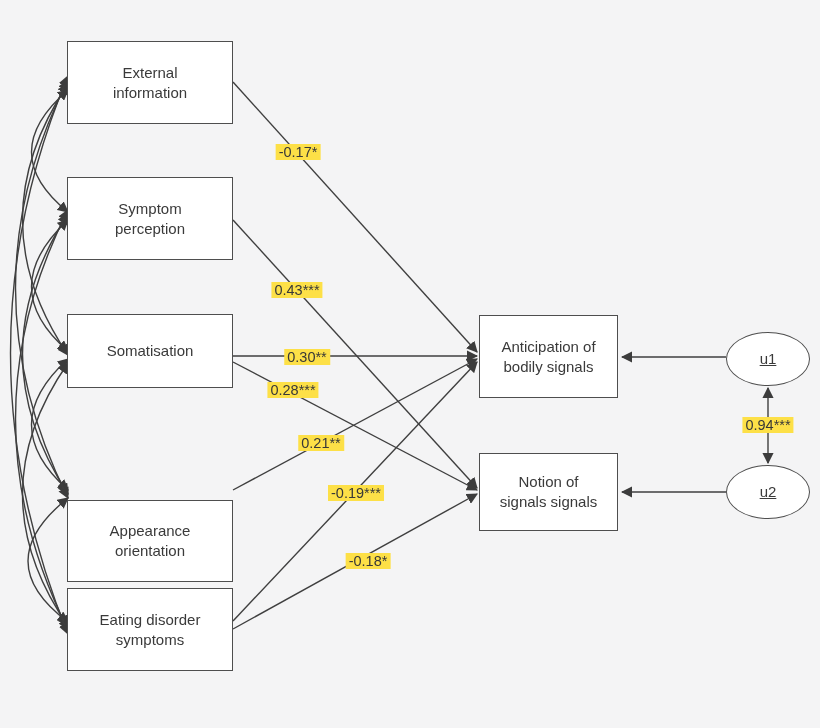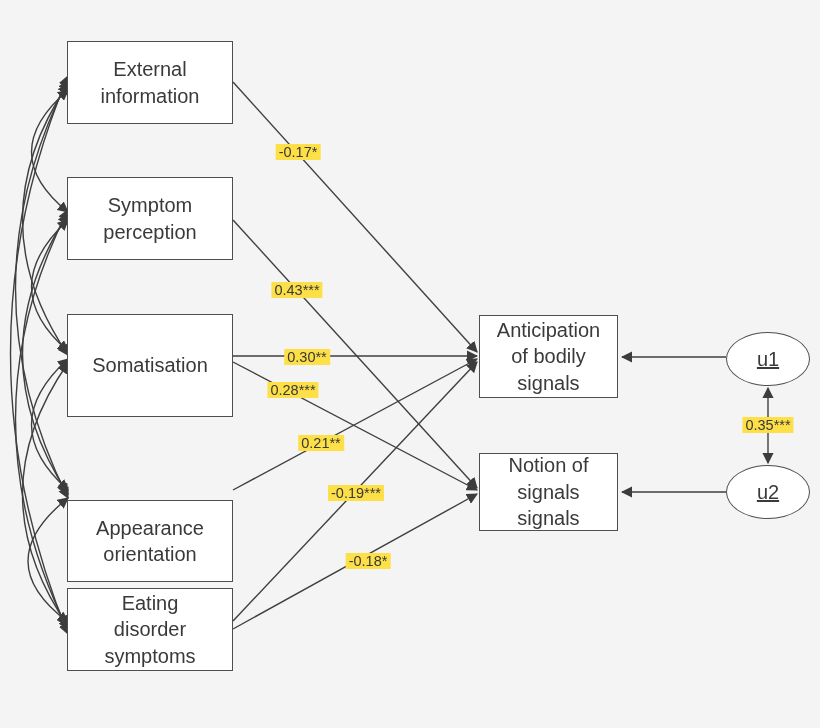--- a/index.html
+++ b/index.html
@@ -15,37 +15,37 @@
   }
   .wires{position:absolute;left:0;top:0;width:820px;height:728px;}
   .node{
     position:absolute;
     box-sizing:border-box;
     background:#ffffff;
     border:1.6px solid #4e4e4e;
     display:flex;align-items:center;justify-content:center;
     text-align:center;
     color:#3a3a3a;
-    font-size:20px;line-height:1.32;
+    font-size:15px;line-height:1.32;
   }
   .node .lbl{display:inline-block;}
   .ellipse{border-radius:50%;text-decoration:underline;}
   .coef{
     position:absolute;
     transform:translate(-50%,-50%);
     background:#fde047;
     color:#383838;
     font-size:14.5px;
     padding:0 3px;
     white-space:nowrap;
   }
   
   .n-external{left:67px;top:41px;width:166px;height:83px;}
   .n-symptom{left:67px;top:177px;width:166px;height:83px;}
-  .n-somatisation{left:67px;top:314px;width:166px;height:103px;}
+  .n-somatisation{left:67px;top:314px;width:166px;height:74px;}
   .n-appearance{left:67px;top:452px;width:166px;height:82px;margin-top:48px;}
   .n-eating{left:67px;top:588px;width:166px;height:83px;}
   .n-anticipation{left:479px;top:315px;width:139px;height:83px;}
   .n-notion{left:479px;top:453px;width:139px;height:78px;}
   .n-u1{left:726px;top:332px;width:84px;height:54px;}
   .n-u2{left:726px;top:465px;width:84px;height:54px;}
   .w126{max-width:126px;}
   .w118{max-width:118px;}
   .w102{max-width:102px;}
   
@@ -129,15 +129,15 @@
     <span class="lbl">u2</span>
   </div>
 
   <span class="coef c0">-0.17*</span>
   <span class="coef c1">0.43***</span>
   <span class="coef c2">0.30**</span>
   <span class="coef c3">0.28***</span>
   <span class="coef c4">0.21**</span>
   <span class="coef c5">-0.19***</span>
   <span class="coef c6">-0.18*</span>
-  <span class="coef c7">0.35***</span>
+  <span class="coef c7">0.94***</span>
 
 </div>
 
 </body></html>

